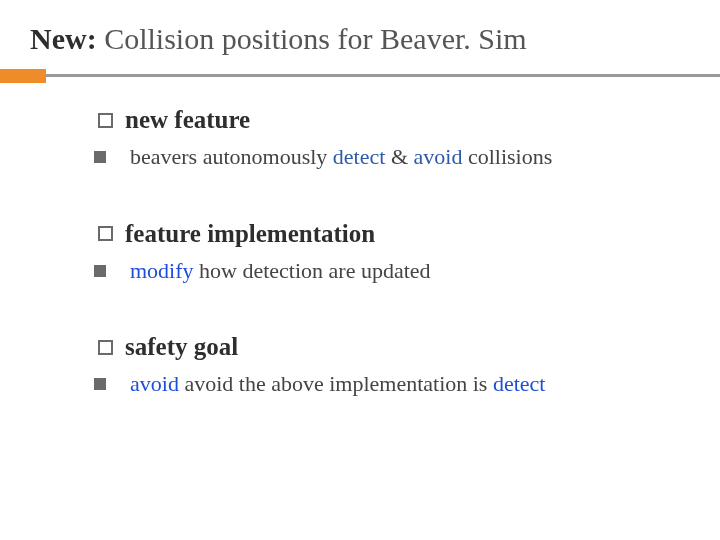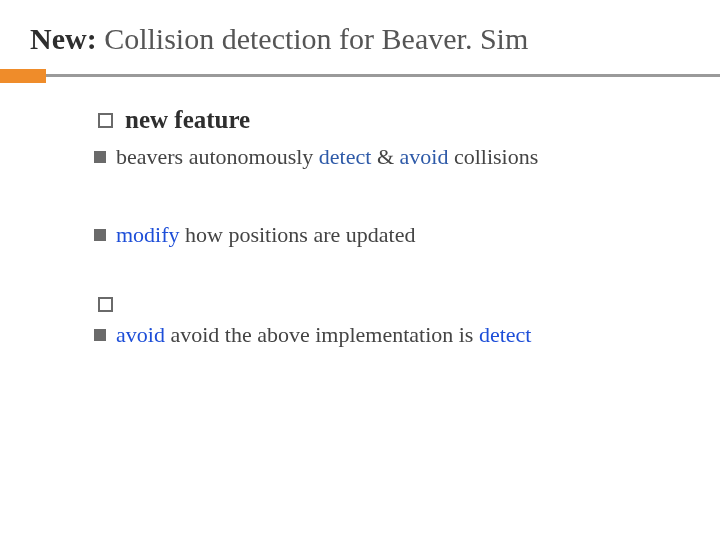--- a/index.html
+++ b/index.html
@@ -62,21 +62,21 @@
   }
   .square-bullet {
     width: 15px;
     height: 15px;
     border: 2px solid #6a6a6a;
     flex: 0 0 auto;
   }
   .sub-row {
     display: flex;
     align-items: flex-start;
-    gap: 10px;
+    gap: 24px;
     font-size: 22px;
     font-weight: 400;
     color: #444;
     padding-left: 28px;
     line-height: 1.35;
   }
   .solid-bullet {
     width: 12px;
     height: 12px;
     background: #6a6a6a;
@@ -84,21 +84,21 @@
     margin-top: 9px;
   }
   .hl-red { color: #1d4ed8; }
   .hl-blue { color: #2e5aa8; }
 </style>
 </head>
 <body>
 
 <div class="title-area">
   <div class="title">
-    <span class="new-label">New:</span><span> Collision detection for Beaver. Sim</span>
+    <span class="new-label">New:</span><span> Collision positions for Beaver. Sim</span>
   </div>
 </div>
 
 <div class="rule-row">
   <div class="rule-line"></div>
   <div class="orange-block"></div>
 </div>
 
 <div class="content">
 
@@ -109,31 +109,36 @@
     </div>
     <div class="sub-row">
       <span class="solid-bullet"></span>
       <span>
         <span>beavers autonomously </span><span class="hl-blue">detect</span><span> &amp; </span><span class="hl-blue">avoid</span><span> collisions</span>
       </span>
     </div>
   </div>
 
   <div class="section">
+    <div class="section-head">
+      <span class="square-bullet"></span>
+      <span>feature implementation</span>
+    </div>
     <div class="sub-row">
       <span class="solid-bullet"></span>
       <span>
-        <span></span><span class="hl-red">modify</span><span> how positions are updated</span><span></span><span></span>
+        <span></span><span class="hl-red">modify</span><span> how detection are updated</span><span></span><span></span>
       </span>
     </div>
   </div>
 
   <div class="section">
     <div class="section-head">
       <span class="square-bullet"></span>
+      <span>safety goal</span>
     </div>
     <div class="sub-row">
       <span class="solid-bullet"></span>
       <span>
         <span></span><span class="hl-red">avoid</span><span> avoid the above implementation is </span><span class="hl-red">detect</span><span></span>
       </span>
     </div>
   </div>
 
 </div>

